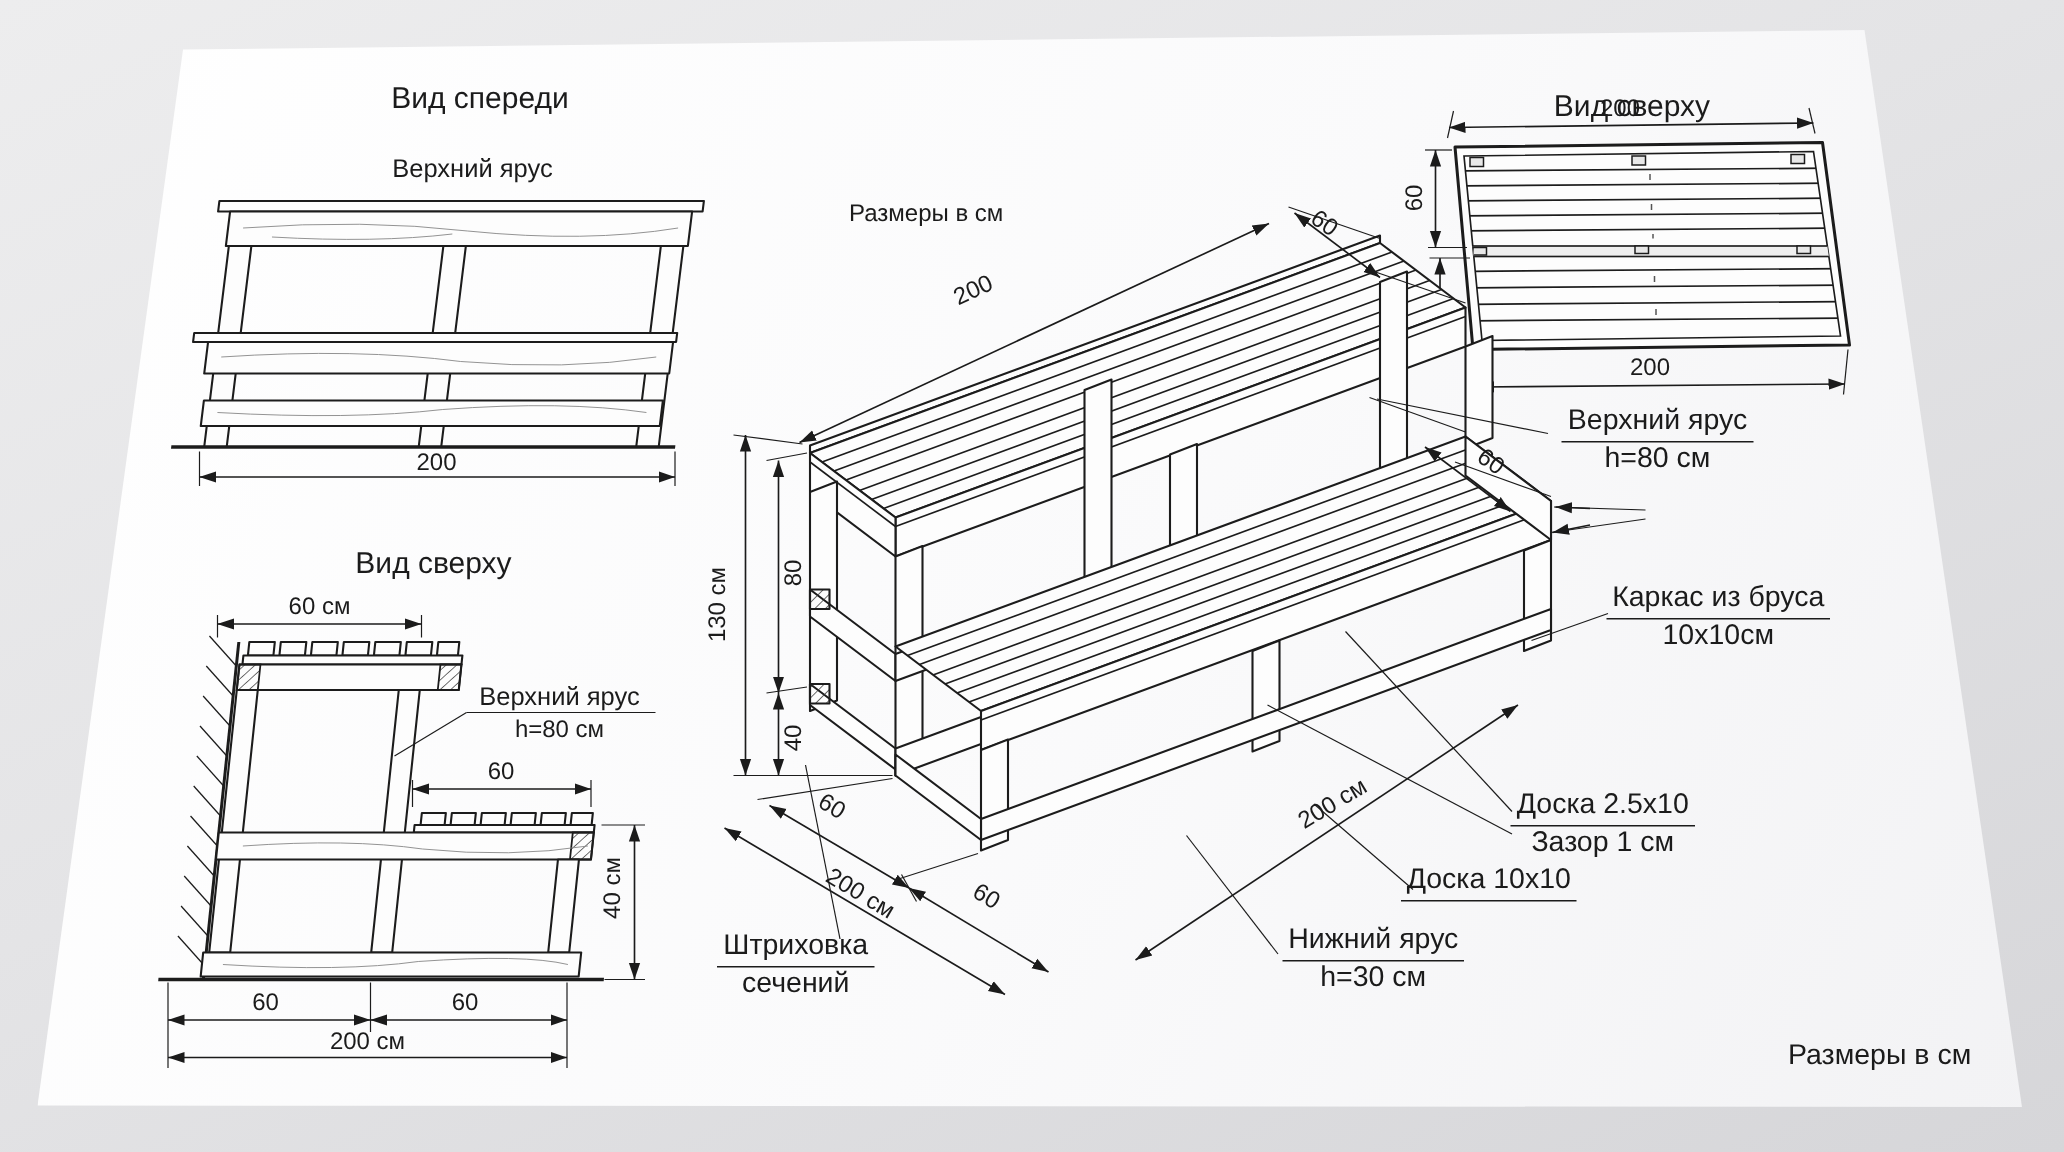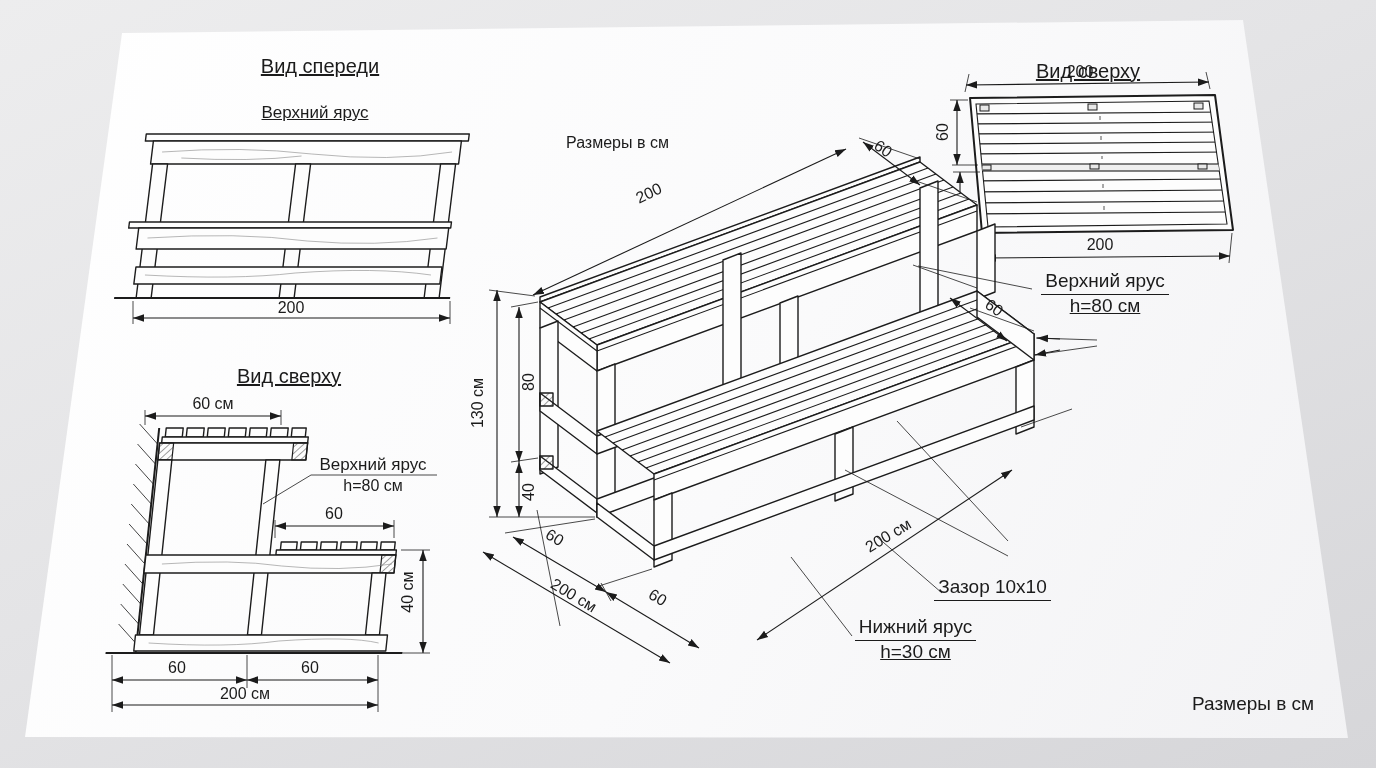--- a/index.html
+++ b/index.html
@@ -4,21 +4,21 @@
 <style>
   html,body{margin:0;padding:0;background:#cfcfd2;}
   #scene{position:relative;width:1376px;height:768px;overflow:hidden;
          background:linear-gradient(155deg,#ededee 0%,#e4e4e6 45%,#d6d6d9 100%);
          font-family:"Liberation Sans",sans-serif;color:#1b1b1b;}
   #paper{position:absolute;left:0;top:0;width:1376px;height:768px;
          clip-path:polygon(122px 33px,1243px 20px,1348px 738px,25px 737px);
          background:linear-gradient(118deg,#ffffff 0%,#fafafb 55%,#f2f2f4 100%);
          filter:drop-shadow(4px 16px 18px rgba(80,80,90,.45));}
   .t{position:absolute;color:#1b1b1b;line-height:1.15;}
-  .c{text-align:center;text-decoration:underline;}
+  .c{text-align:center;}
   .f25{font-size:25px;font-weight:600;letter-spacing:.2px;}
   .f20{font-size:20px;}
   .f19{font-size:19px;}
   .f17{font-size:17px;}
   .f16{font-size:16px;}
   .ul{display:inline-block;border-bottom:1.6px solid #1b1b1b;padding:0 4px 2px 4px;}
   svg{position:absolute;overflow:visible;}
   svg text{font-family:"Liberation Sans",sans-serif;fill:#1b1b1b;font-size:16px;}
   .st{fill:#fdfdfd;stroke:#1c1c1c;stroke-width:1.4;stroke-linejoin:round;}
   .st2{fill:#fdfdfd;stroke:#1c1c1c;stroke-width:2;stroke-linejoin:round;}
@@ -312,21 +312,33 @@
       <line x1="560" y1="626" x2="537" y2="510"></line>
     </g>
     <line class="dim" x1="1060" y1="339" x2="1037" y2="338" marker-end="url(#ar)"></line>
     <line class="dim" x1="1060" y1="350" x2="1035" y2="355" marker-end="url(#ar)"></line>
   </svg>
 
   <div class="t c f19" style="left:1030px;top:270px;width:150px">
     <span class="ul">Верхний ярус</span><br>
     <span>h=80 см</span>
   </div>
+  <div class="t c f19" style="left:1063px;top:388px;width:165px">
+    <span class="ul">Каркас из бруса</span><br>
+    <span>10х10см</span>
+  </div>
+  <div class="t c f19" style="left:996px;top:526px;width:145px">
+    <span class="ul">Доска 2.5х10</span><br>
+    <span>Зазор 1 см</span>
+  </div>
   <div class="t c f19" style="left:930px;top:576px;width:125px">
-    <span class="ul">Зазор 10х10</span>
+    <span class="ul">Доска 10х10</span>
   </div>
   <div class="t c f19" style="left:848px;top:616px;width:135px">
     <span class="ul">Нижний ярус</span><br>
     <span>h=30 см</span>
   </div>
+  <div class="t c f19" style="left:468px;top:620px;width:125px">
+    <span class="ul">Штриховка</span><br>
+    <span>сечений</span>
+  </div>
 
 </div>
 
 </body></html>

